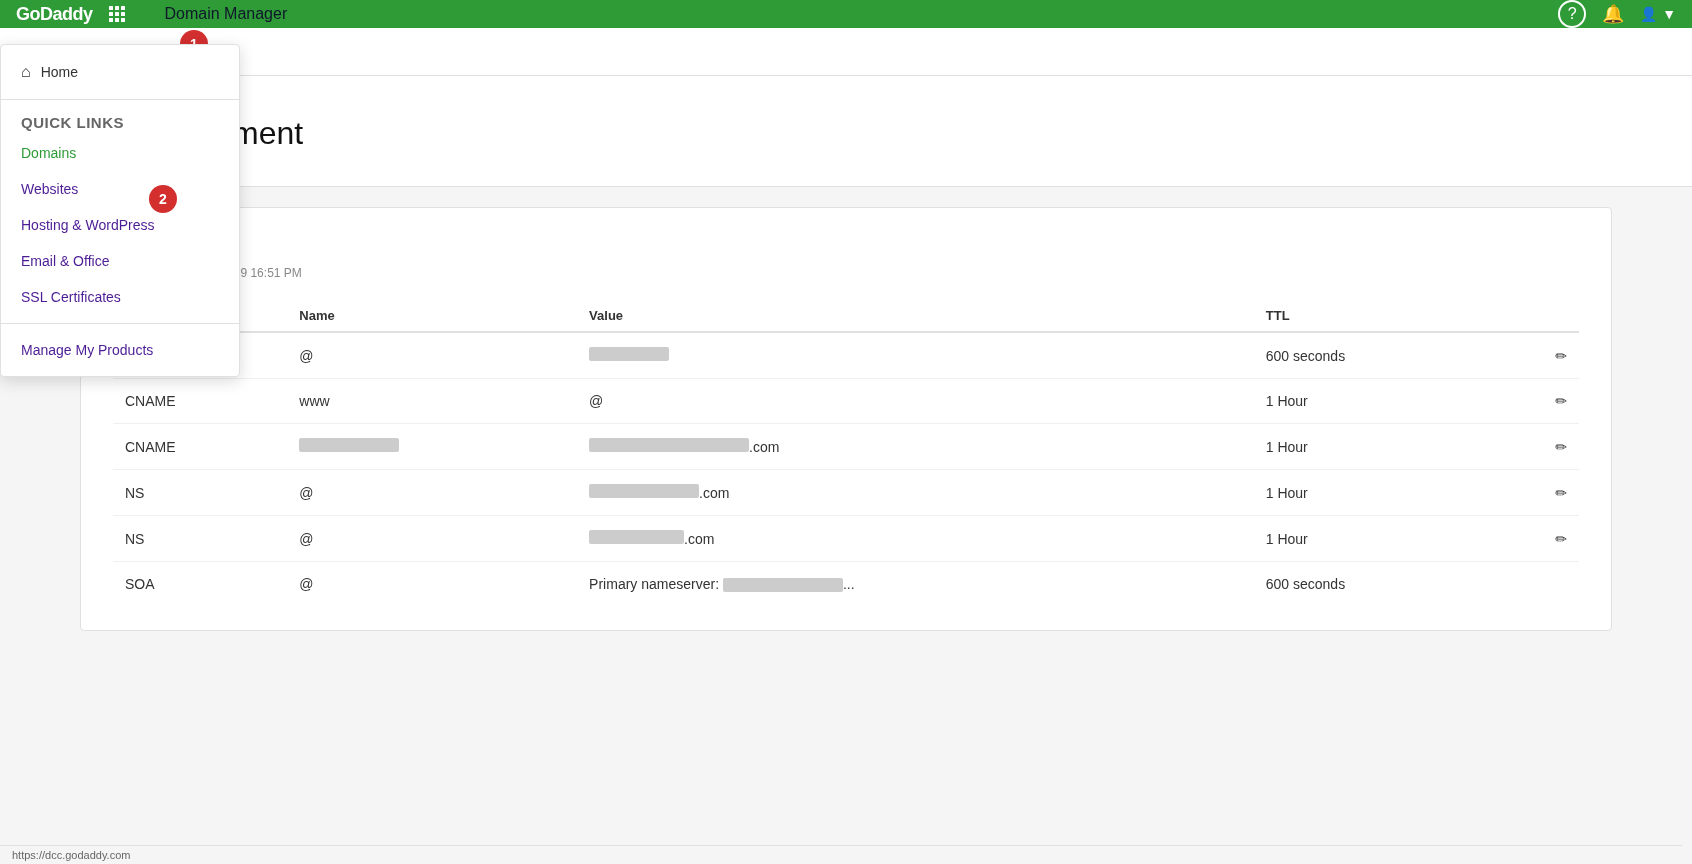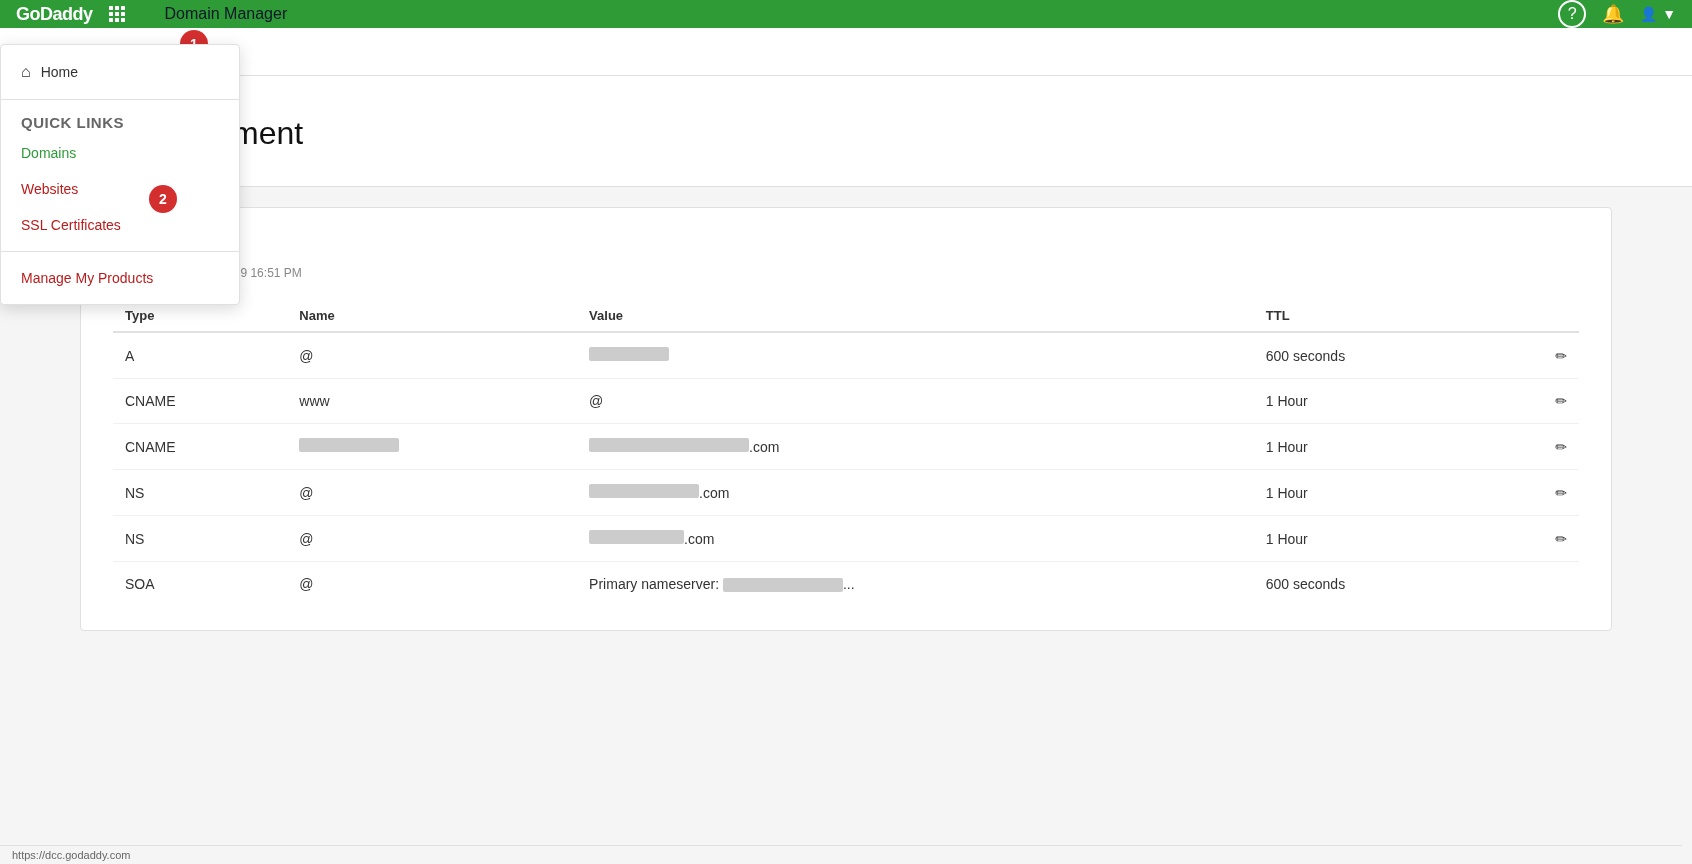--- a/index.html
+++ b/index.html
@@ -106,21 +106,21 @@
       padding: 6px 20px 4px;
       font-size: 15px;
       font-weight: bold;
       color: #666;
       text-transform: uppercase;
       letter-spacing: 0.5px;
     }
     .dropdown-item {
       padding: 10px 20px;
       font-size: 14px;
-      color: #b91c1c;
+      color: #4c1d95;
       cursor: pointer;
     }
     .dropdown-item.highlighted { color: #2e9b37; }
 
     
     .page-header {
       background: white;
       padding: 16px 40px 0;
       border-bottom: 1px solid #e0e0e0;
     }
@@ -315,20 +315,22 @@
     <div class="dropdown-home">
       <span class="home-icon">⌂</span>
       <span>Home</span>
     </div>
     <div class="dropdown-divider"></div>
     <div class="dropdown-section-label">QUICK LINKS</div>
     <div class="dropdown-item highlighted">Domains</div>
 
     <div class="step-badge step-badge-2">2</div>
     <div class="dropdown-item">Websites</div>
+    <div class="dropdown-item">Hosting &amp; WordPress</div>
+    <div class="dropdown-item">Email &amp; Office</div>
     <div class="dropdown-item">SSL Certificates</div>
     <div class="dropdown-divider"></div>
     <div class="dropdown-item">Manage My Products</div>
   </div>
 
   <nav class="secondary-nav">
     <div class="secondary-nav-item active">
       <span>DNS</span>
       <span class="chevron">▾</span>
     </div>

